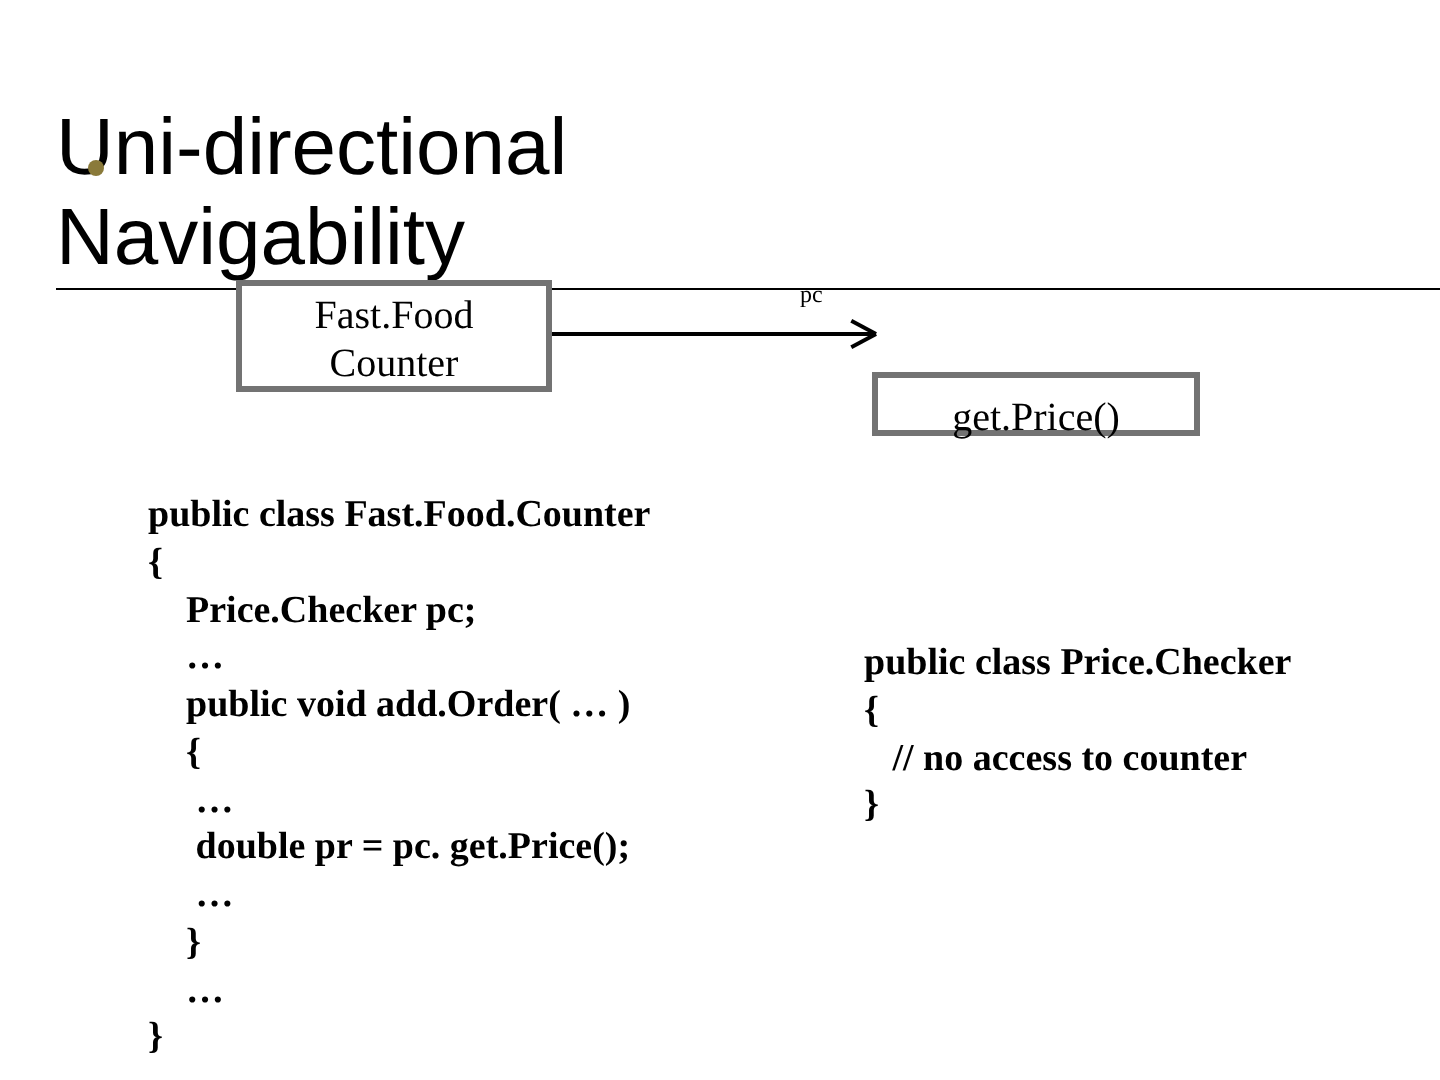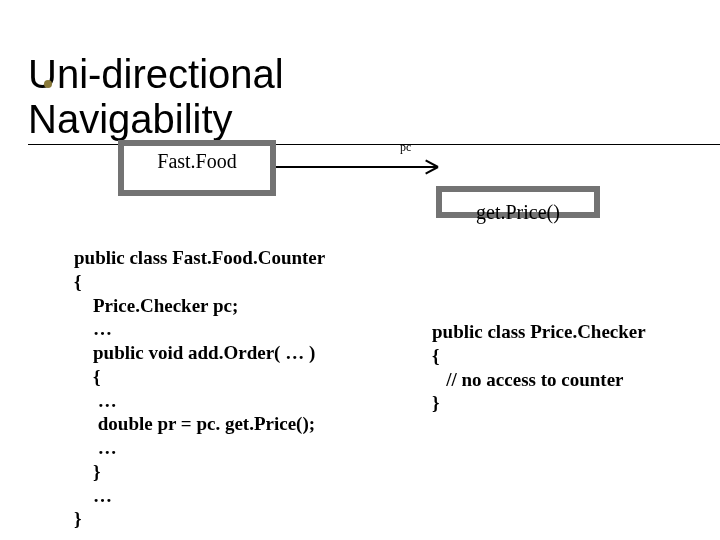--- a/index.html
+++ b/index.html
@@ -32,21 +32,21 @@
     position: absolute;
     left: 44px;
     top: 80px;
     width: 8px;
     height: 8px;
     border-radius: 50%;
     background: #8a7a3a;
   }
   .uml-box {
     position: absolute;
-    border: 6px solid #737373;
+    border: 3px solid #737373;
     background: #fff;
     text-align: center;
     font-size: 20px;
     line-height: 1.2;
     box-sizing: border-box;
   }
   .ffc-box {
     left: 118px;
     top: 140px;
     width: 158px;
@@ -120,20 +120,21 @@
 </head>
 <body>
 
 <div class="slide">
 
   <div class="title">Uni-directional Navigability</div>
   <div class="bullet"></div>
 
   <div class="uml-box ffc-box">
     <div>Fast.Food</div>
+    <div>Counter</div>
   </div>
 
   <div class="assoc-line"></div>
   <div class="arrow-head"></div>
   <div class="role-label">pc</div>
 
   <div class="uml-box pc-method-box">get.Price()</div>
 
   <div class="code code-left">public class Fast.Food.Counter
 {

